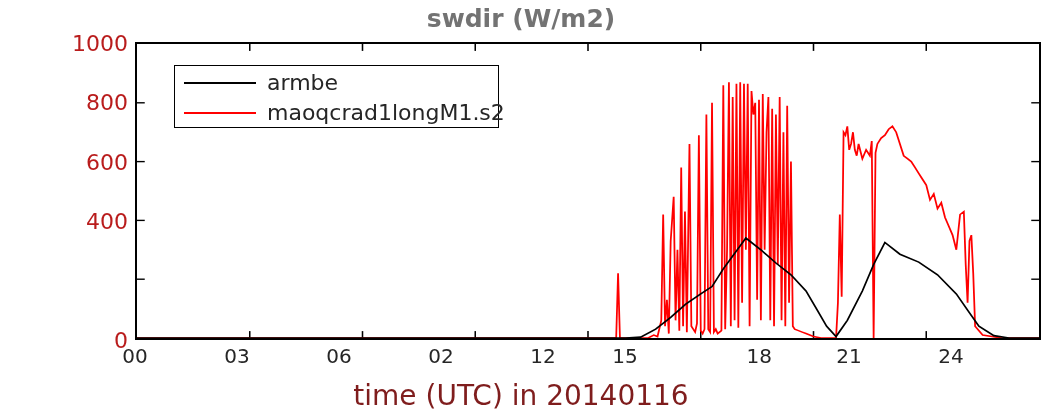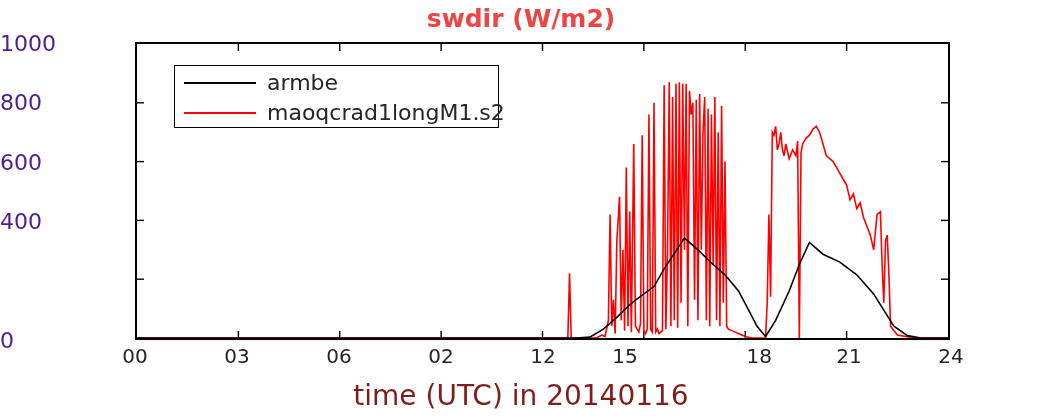--- a/index.html
+++ b/index.html
@@ -2,32 +2,32 @@
 <html><head>
 <meta charset="utf-8">
 <title>swdir chart</title>
 <style>
   html,body{margin:0;padding:0;background:#ffffff;}
   body{width:1042px;height:417px;font-family:"DejaVu Sans",sans-serif;overflow:hidden;}
   #fig{position:relative;width:1042px;height:417px;background:#ffffff;}
 
   #chart-title{
     position:absolute;left:0;top:4px;width:1042px;text-align:center;
-    font-size:25px;font-weight:bold;color:#ef4444;letter-spacing:0px;
+    font-size:25px;font-weight:bold;color:#737373;letter-spacing:0px;
     font-family:"DejaVu Sans",sans-serif;
   }
 
   #plot-area{
-    position:absolute;left:135px;top:42px;width:815px;height:298px;
+    position:absolute;left:135px;top:42px;width:906px;height:298px;
     border:2px solid #000;box-sizing:border-box;background:#fff;
   }
   #plot-svg{position:absolute;left:0;top:0;width:100%;height:100%;display:block;}
   .ylabels{position:absolute;left:0;top:0;width:128px;height:417px;}
-  .ylab{position:absolute;right:0;width:128px;
-    font-size:22px;color:#4c1d95;font-family:"DejaVu Sans",sans-serif;}
+  .ylab{position:absolute;right:0;width:128px;text-align:right;
+    font-size:22px;color:#b91c1c;font-family:"DejaVu Sans",sans-serif;}
 
   .xlabels{position:absolute;left:0;top:344px;width:1042px;height:34px;}
   .xlab{position:absolute;top:0;font-size:20px;color:#262626;
     text-align:center;font-family:"DejaVu Sans",sans-serif;}
 
   #xaxis-title{
     position:absolute;left:0;top:379px;width:1042px;text-align:center;
     font-size:28px;color:#7f1d1d;font-family:"DejaVu Sans",sans-serif;
   }
 

